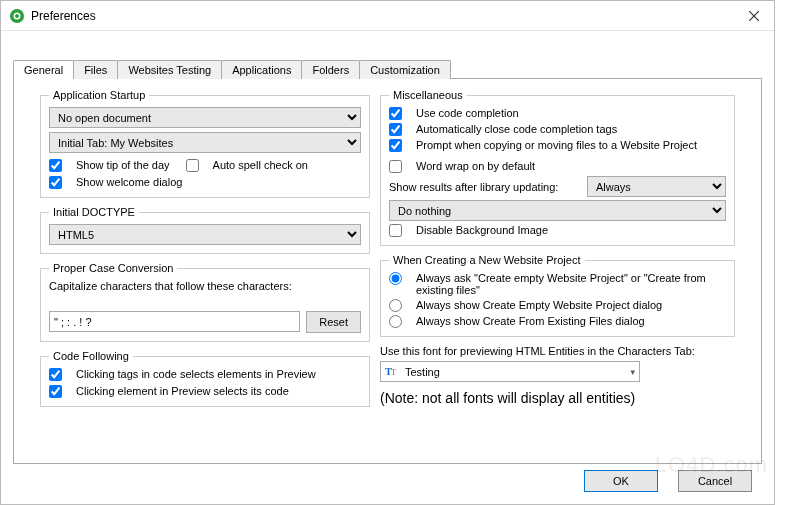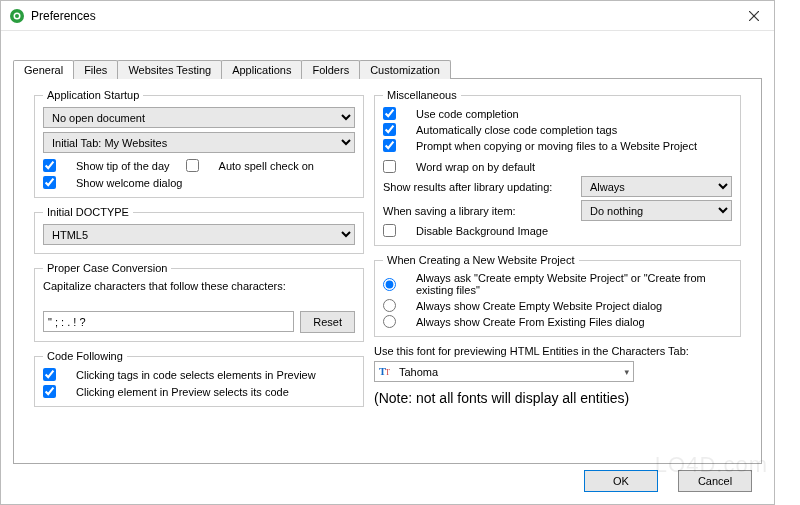--- a/index.html
+++ b/index.html
@@ -30,35 +30,35 @@
   background: #f0f0f0;
   font-size: 11px;
   border-radius: 2px 2px 0 0;
   margin-right:-1px;
   position:relative;
   top:1px;
   margin-top:20px;
 }
 .tab.active { background:#fff; z-index:2; }
 .tabpage {
-  flex:1; border:1px solid #aaa; padding: 10px 20px; display:flex; gap:10px;
+  flex:1; border:1px solid #aaa; padding: 10px 26px; display:flex; gap:10px;
 }
 .col { flex:1; display:flex; flex-direction:column; gap:8px; }
 fieldset {
   border:1px solid #ccc; font-size:11px;
   padding: 6px 8px 8px 8px; margin:0;
 }
 legend { padding:0 4px; font-size:11px; }
 select.combo {
   width:100%; height:21px; font-size:11px;
   background:#e8e8e8; border:1px solid #aaa;
   padding:1px 4px;
 }
 .row { display:flex; gap:16px; align-items:center; }
-label.chk { display:flex; align-items:center; gap:20px; font-size:11px; }
+label.chk { display:flex; align-items:flex-start; gap:14px; font-size:11px; }
 input[type=checkbox], input[type=radio] { margin:0; width:13px; height:13px; }
 .text-input {
   height:21px; border:1px solid #aaa; font-size:11px; padding:1px 4px; background:#fff;
 }
 button.btn {
   height:22px; padding:0 12px; font-size:11px;
   background:#e6e6e6; border:1px solid #aaa;
 }
 .inline-row { display:flex; align-items:center; gap:8px; margin:3px 0; font-size:11px; }
 .inline-row label { flex-shrink:0; }
@@ -184,21 +184,20 @@
           </label>
           <label class="chk" style="margin-top:8px">
             <input type="checkbox" style="">
             <span>Word wrap on by default</span>
           </label>
           <div class="inline-row">
             <label style="width:190px">Show results after library updating:</label>
             <select class="combo"><option>Always</option></select>
           </div>
           <div class="inline-row">
-            <label style="width:190px">When saving a library item:</label>
             <select class="combo"><option>Do nothing</option></select>
           </div>
           <label class="chk" style="margin-top:3px">
             <input type="checkbox" style="">
             <span>Disable Background Image</span>
           </label>
         </fieldset>
 
         <fieldset>
           <legend>When Creating a New Website Project</legend>
@@ -218,21 +217,21 @@
 
         <div>
           <div style="margin-bottom:4px">Use this font for previewing HTML Entities in the Characters Tab:</div>
           <div class="font-combo">
             <span>
               <svg width="14" height="14" viewBox="0 0 16 16">
                   <text x="0" y="12" font-size="12" font-family="serif" fill="#1468c7" font-weight="bold">T</text>
                   <text x="7" y="13" font-size="9" font-family="serif" fill="#c33">T</text>
                 </svg>
             </span>
-            <span>Tahoma</span>
+            <span>Testing</span>
             <span class="arrow">▾</span>
           </div>
           <div class="note">(Note: not all fonts will display all entities)</div>
         </div>
       </div>
     </div>
 
     <div class="footer">
       <button class="default">OK</button>
       <button>Cancel</button>

